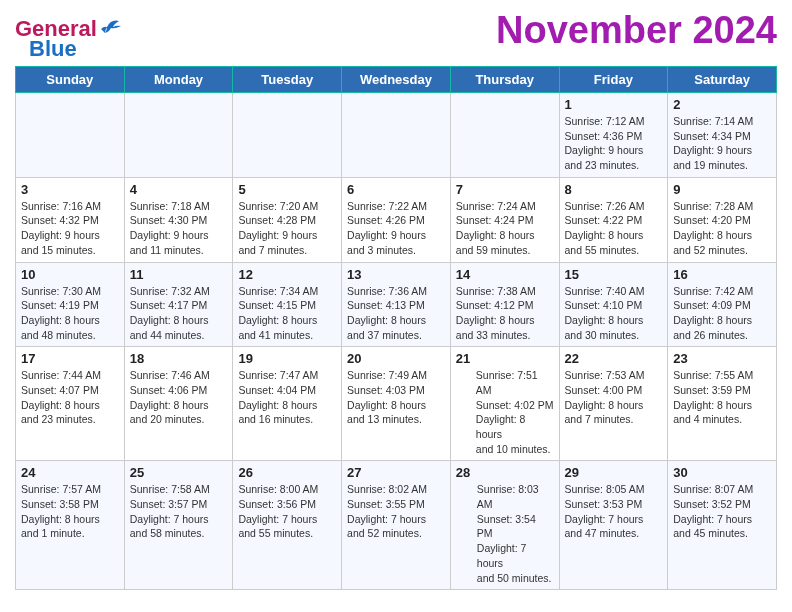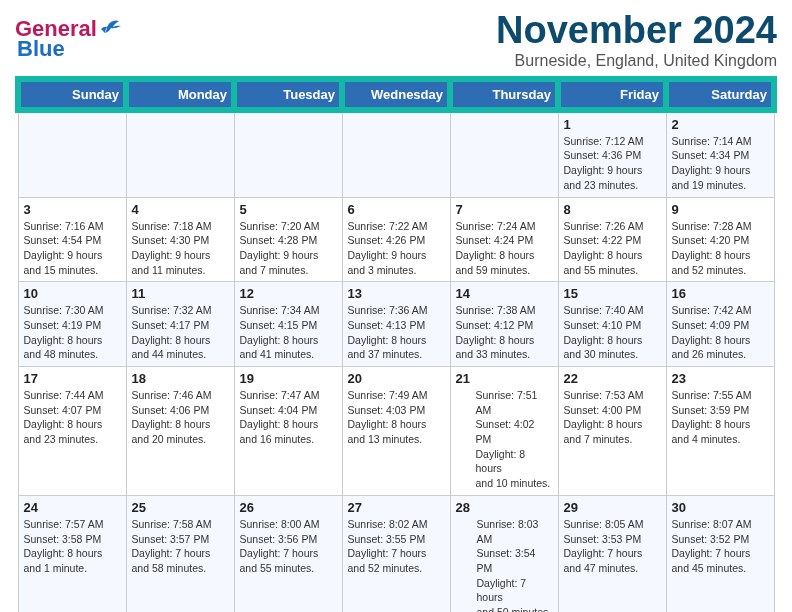--- a/index.html
+++ b/index.html
@@ -28,41 +28,41 @@
       line-height: 1;
     }
     .logo-general { color: #be185d; }
     .logo-blue { color: #1a6fc4; }
     .title-block {
       text-align: right;
     }
     .month-title {
       font-size: 38px;
       font-weight: bold;
-      color: #0c4a6e;
+      color: #a21caf;
       line-height: 1.1;
     }
     .location-subtitle {
       font-size: 16px;
       color: #555;
       font-weight: normal;
     }
     .calendar-table {
       width: 100%;
       border-collapse: collapse;
       table-layout: fixed;
     }
     .calendar-table thead th {
       background-color: #2e6db4;
       color: #fff;
       font-size: 13px;
       font-weight: bold;
       padding: 5px 4px;
-      text-align: right;
-      border: 6px solid #14b8a6;
+      text-align: center;
+      border: 1px solid #14b8a6;
     }
     .calendar-table tbody td {
       border: 1px solid #ccc;
       vertical-align: top;
       padding: 4px 5px;
       font-size: 11px;
       height: 80px;
       background: #fff;
     }
     .calendar-table tbody tr:nth-child(odd) td {
@@ -92,27 +92,26 @@
 
 <div class="header-section">
   <div class="logo">
     <div style="display:flex; align-items:center;">
       <span class="logo-text logo-general">General</span>
       <svg width="22" height="16" viewBox="0 0 22 16" style="margin-left:2px; margin-top:-4px;">
         <path d="M8 8 Q12 0 20 2 Q15 5 14 8 Q18 6 22 7 Q16 10 12 9 Q10 13 6 14 Q8 11 8 8Z" fill="#1a6fc4"></path>
         <path d="M2 10 Q5 7 8 8 Q6 11 6 14 Q4 12 2 10Z" fill="#1a6fc4"></path>
       </svg>
     </div>
-    <div style="display:flex; align-items:center; margin-top:-2px; margin-left:2px;">
+    <div style="display:flex; align-items:center; margin-top:-2px; margin-left:14px;">
       <span class="logo-text logo-blue">Blue</span>
     </div>
   </div>
   <div class="title-block">
     <div class="month-title">November 2024</div>
-    <div class="location-subtitle">Burneside, England, United Kingdom</div>
   </div>
 </div>
 
 <table class="calendar-table">
   <thead>
     <tr>
 
     <th>Sunday</th>
         <th>Monday</th>
         <th>Tuesday</th>
@@ -142,21 +141,21 @@
           <div class="day-info" style="white-space: pre-line;">Sunrise: 7:14 AM
 Sunset: 4:34 PM
 Daylight: 9 hours
 and 19 minutes.</div>
         </td>
       </tr>
       <tr>
         <td>
           <span class="day-number">3</span>
           <div class="day-info" style="white-space: pre-line;">Sunrise: 7:16 AM
-Sunset: 4:54 PM
+Sunset: 4:32 PM
 Daylight: 9 hours
 and 15 minutes.</div>
         </td>
         <td>
           <span class="day-number">4</span>
           <div class="day-info" style="white-space: pre-line;">Sunrise: 7:18 AM
 Sunset: 4:30 PM
 Daylight: 9 hours
 and 11 minutes.</div>
         </td>

